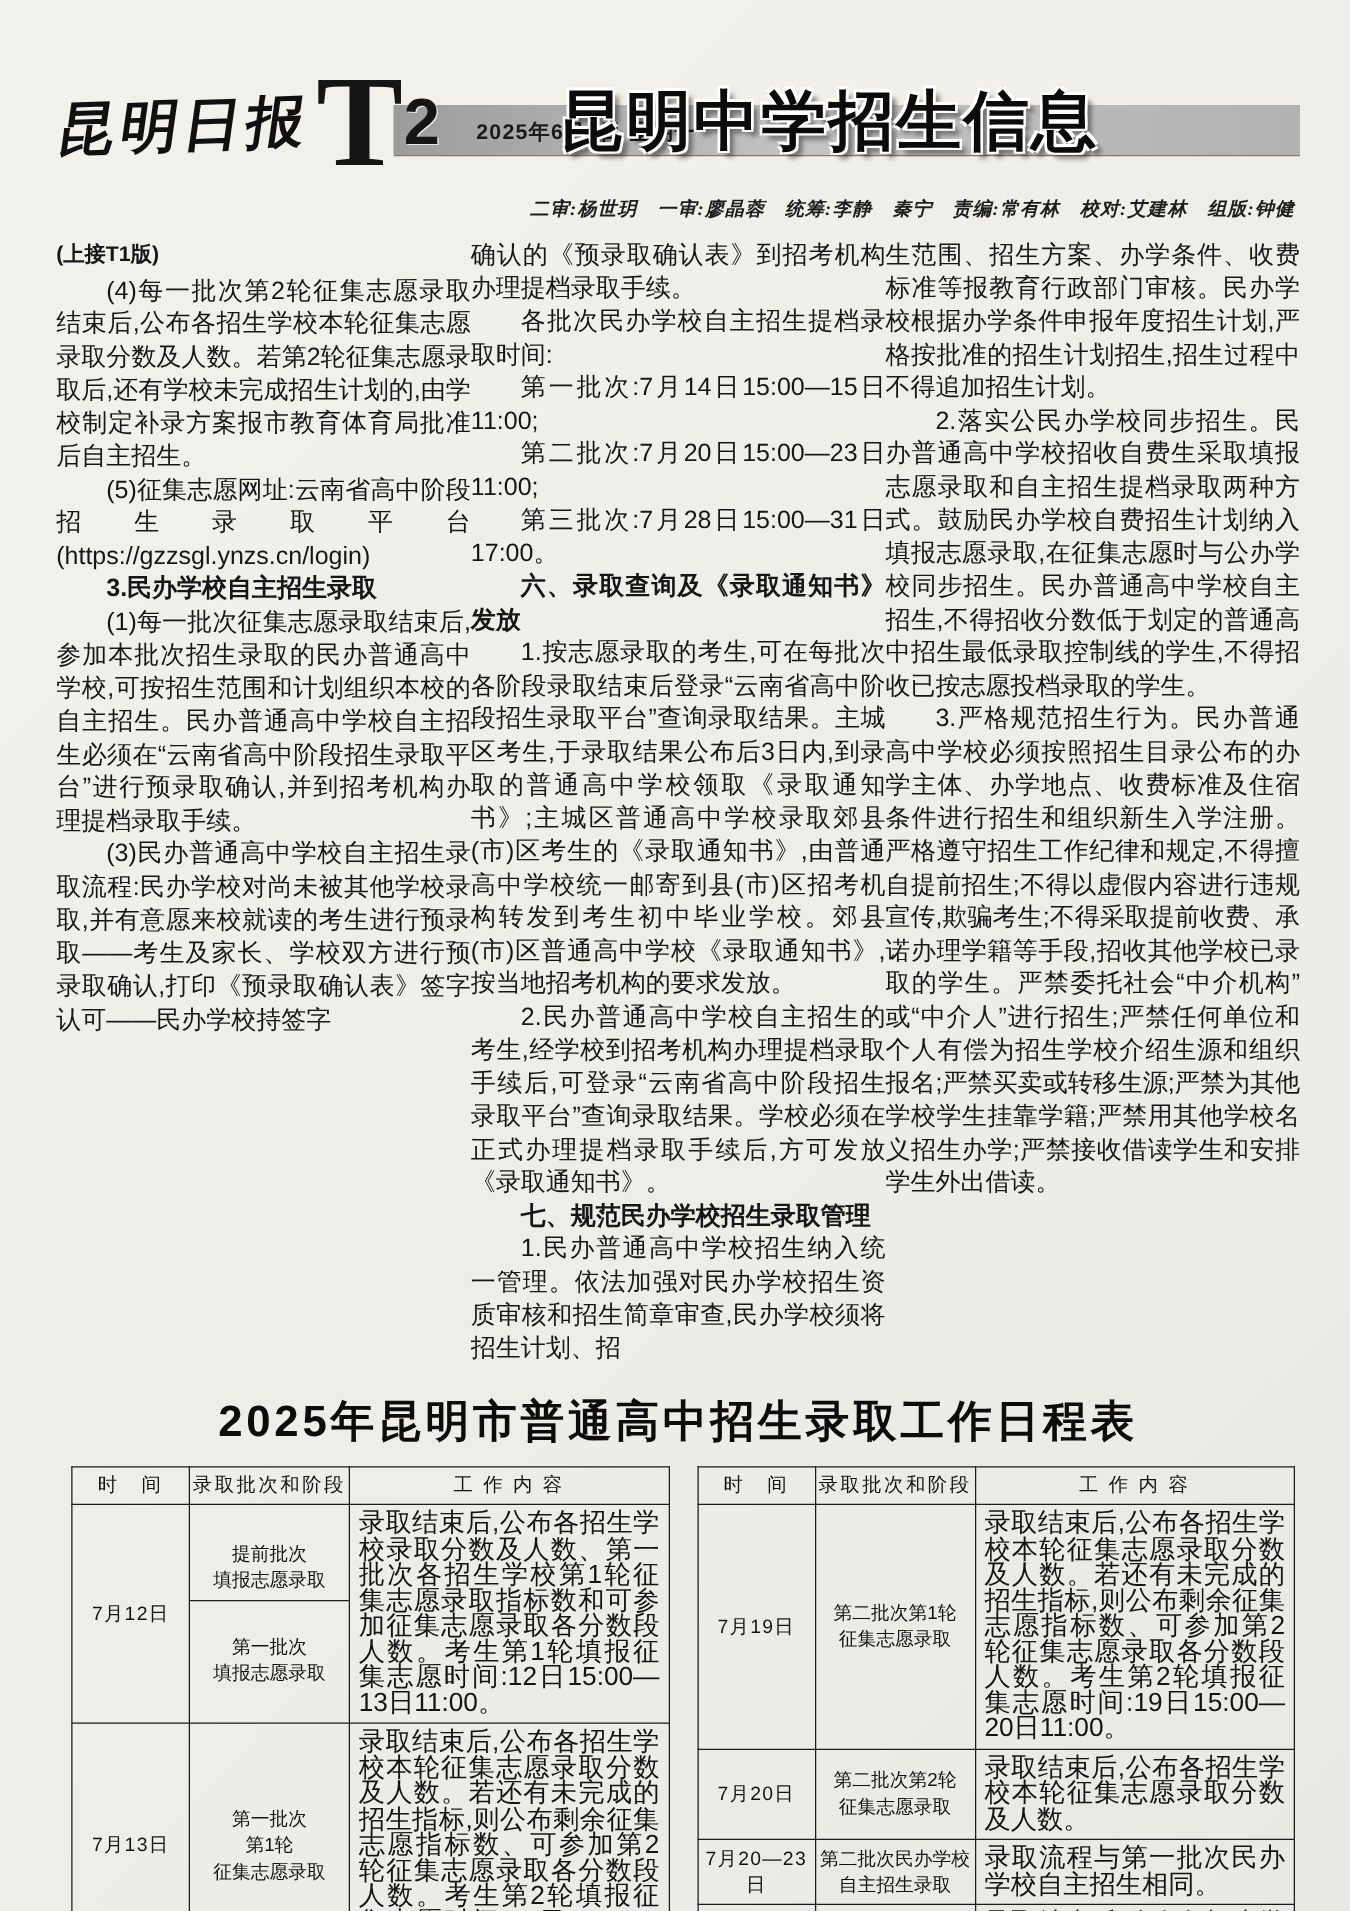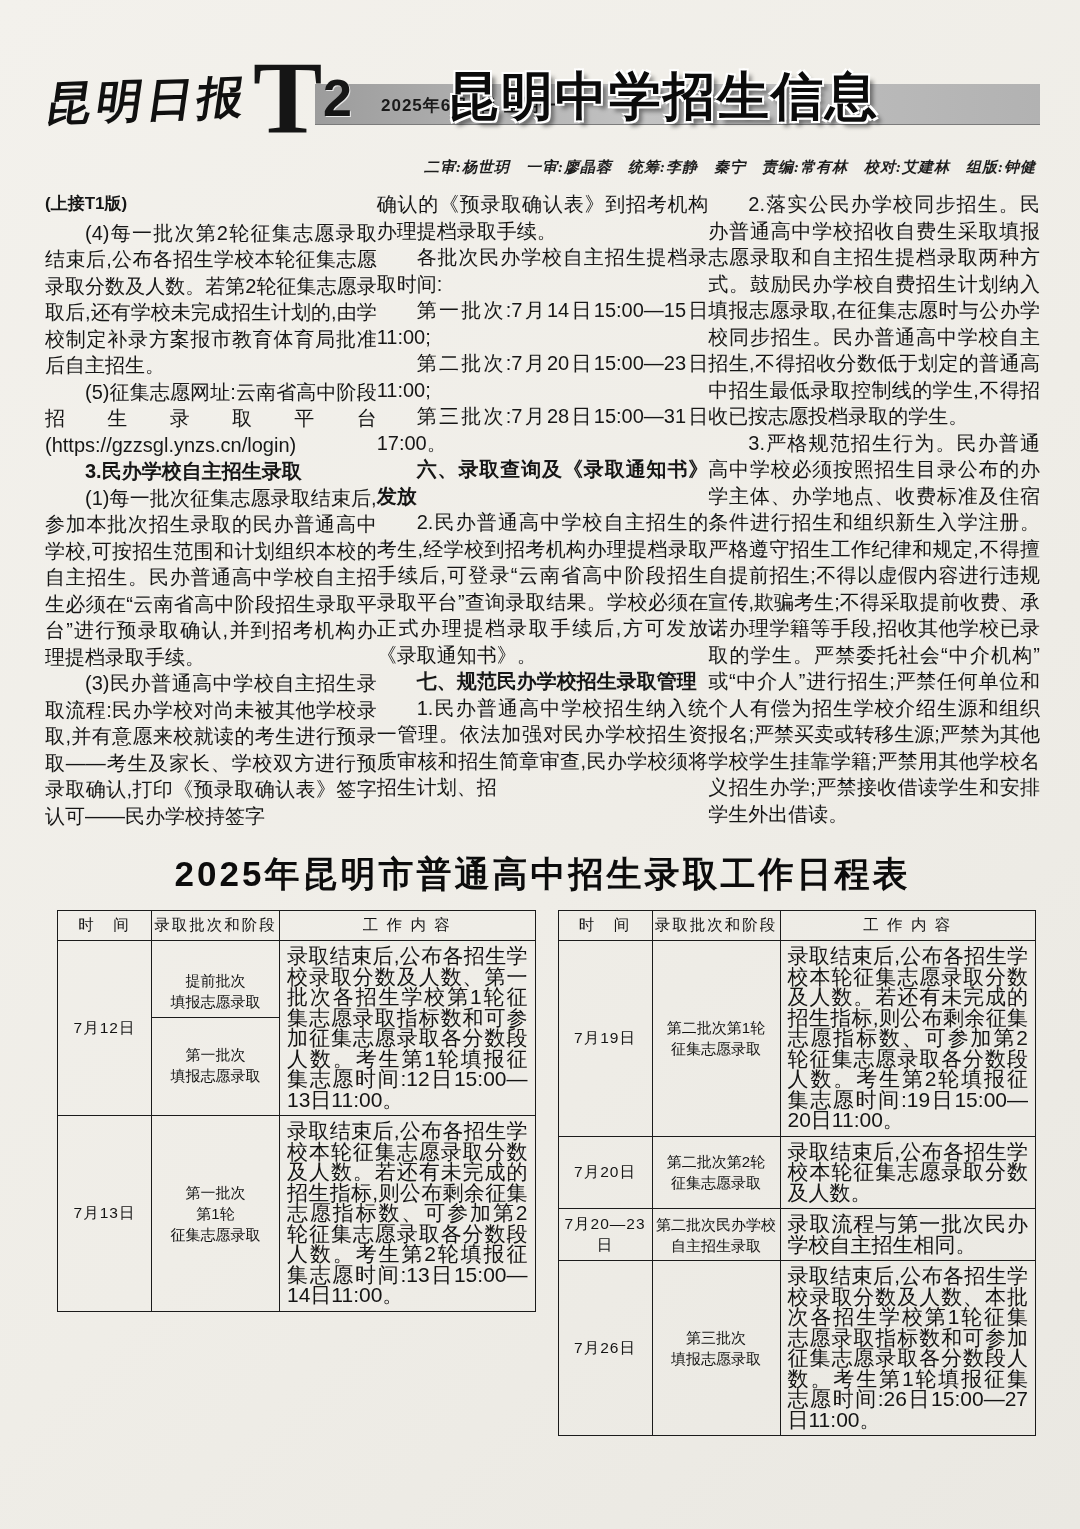--- a/index.html
+++ b/index.html
@@ -132,25 +132,27 @@
       <p class="para">(1)每一批次征集志愿录取结束后,参加本批次招生录取的民办普通高中学校,可按招生范围和计划组织本校的自主招生。民办普通高中学校自主招生必须在“云南省高中阶段招生录取平台”进行预录取确认,并到招考机构办理提档录取手续。</p>
       <p class="para">(3)民办普通高中学校自主招生录取流程:民办学校对尚未被其他学校录取,并有意愿来校就读的考生进行预录取——考生及家长、学校双方进行预录取确认,打印《预录取确认表》签字认可——民办学校持签字</p>
     </div>
     <div class="col">
       <p class="para noindent">确认的《预录取确认表》到招考机构办理提档录取手续。</p>
       <p class="para">各批次民办学校自主招生提档录取时间:</p>
       <p class="para">第一批次:7月14日15:00—15日11:00;</p>
       <p class="para">第二批次:7月20日15:00—23日11:00;</p>
       <p class="para">第三批次:7月28日15:00—31日17:00。</p>
       <p class="para bold">六、录取查询及《录取通知书》发放</p>
+      <p class="para">1.按志愿录取的考生,可在每批次各阶段录取结束后登录“云南省高中阶段招生录取平台”查询录取结果。主城区考生,于录取结果公布后3日内,到录取的普通高中学校领取《录取通知书》;主城区普通高中学校录取郊县(市)区考生的《录取通知书》,由普通高中学校统一邮寄到县(市)区招考机构转发到考生初中毕业学校。郊县(市)区普通高中学校《录取通知书》,按当地招考机构的要求发放。</p>
       <p class="para">2.民办普通高中学校自主招生的考生,经学校到招考机构办理提档录取手续后,可登录“云南省高中阶段招生录取平台”查询录取结果。学校必须在正式办理提档录取手续后,方可发放《录取通知书》。</p>
       <p class="para bold">七、规范民办学校招生录取管理</p>
       <p class="para">1.民办普通高中学校招生纳入统一管理。依法加强对民办学校招生资质审核和招生简章审查,民办学校须将招生计划、招</p>
     </div>
     <div class="col">
+      <p class="para noindent">生范围、招生方案、办学条件、收费标准等报教育行政部门审核。民办学校根据办学条件申报年度招生计划,严格按批准的招生计划招生,招生过程中不得追加招生计划。</p>
       <p class="para">2.落实公民办学校同步招生。民办普通高中学校招收自费生采取填报志愿录取和自主招生提档录取两种方式。鼓励民办学校自费招生计划纳入填报志愿录取,在征集志愿时与公办学校同步招生。民办普通高中学校自主招生,不得招收分数低于划定的普通高中招生最低录取控制线的学生,不得招收已按志愿投档录取的学生。</p>
       <p class="para">3.严格规范招生行为。民办普通高中学校必须按照招生目录公布的办学主体、办学地点、收费标准及住宿条件进行招生和组织新生入学注册。严格遵守招生工作纪律和规定,不得擅自提前招生;不得以虚假内容进行违规宣传,欺骗考生;不得采取提前收费、承诺办理学籍等手段,招收其他学校已录取的学生。严禁委托社会“中介机构”或“中介人”进行招生;严禁任何单位和个人有偿为招生学校介绍生源和组织报名;严禁买卖或转移生源;严禁为其他学校学生挂靠学籍;严禁用其他学校名义招生办学;严禁接收借读学生和安排学生外出借读。</p>
     </div>
   </section>
 
   <h2 class="sched-title">2025年昆明市普通高中招生录取工作日程表</h2>
 
   <section class="tables">
 
     <div class="tbl-wrap">

